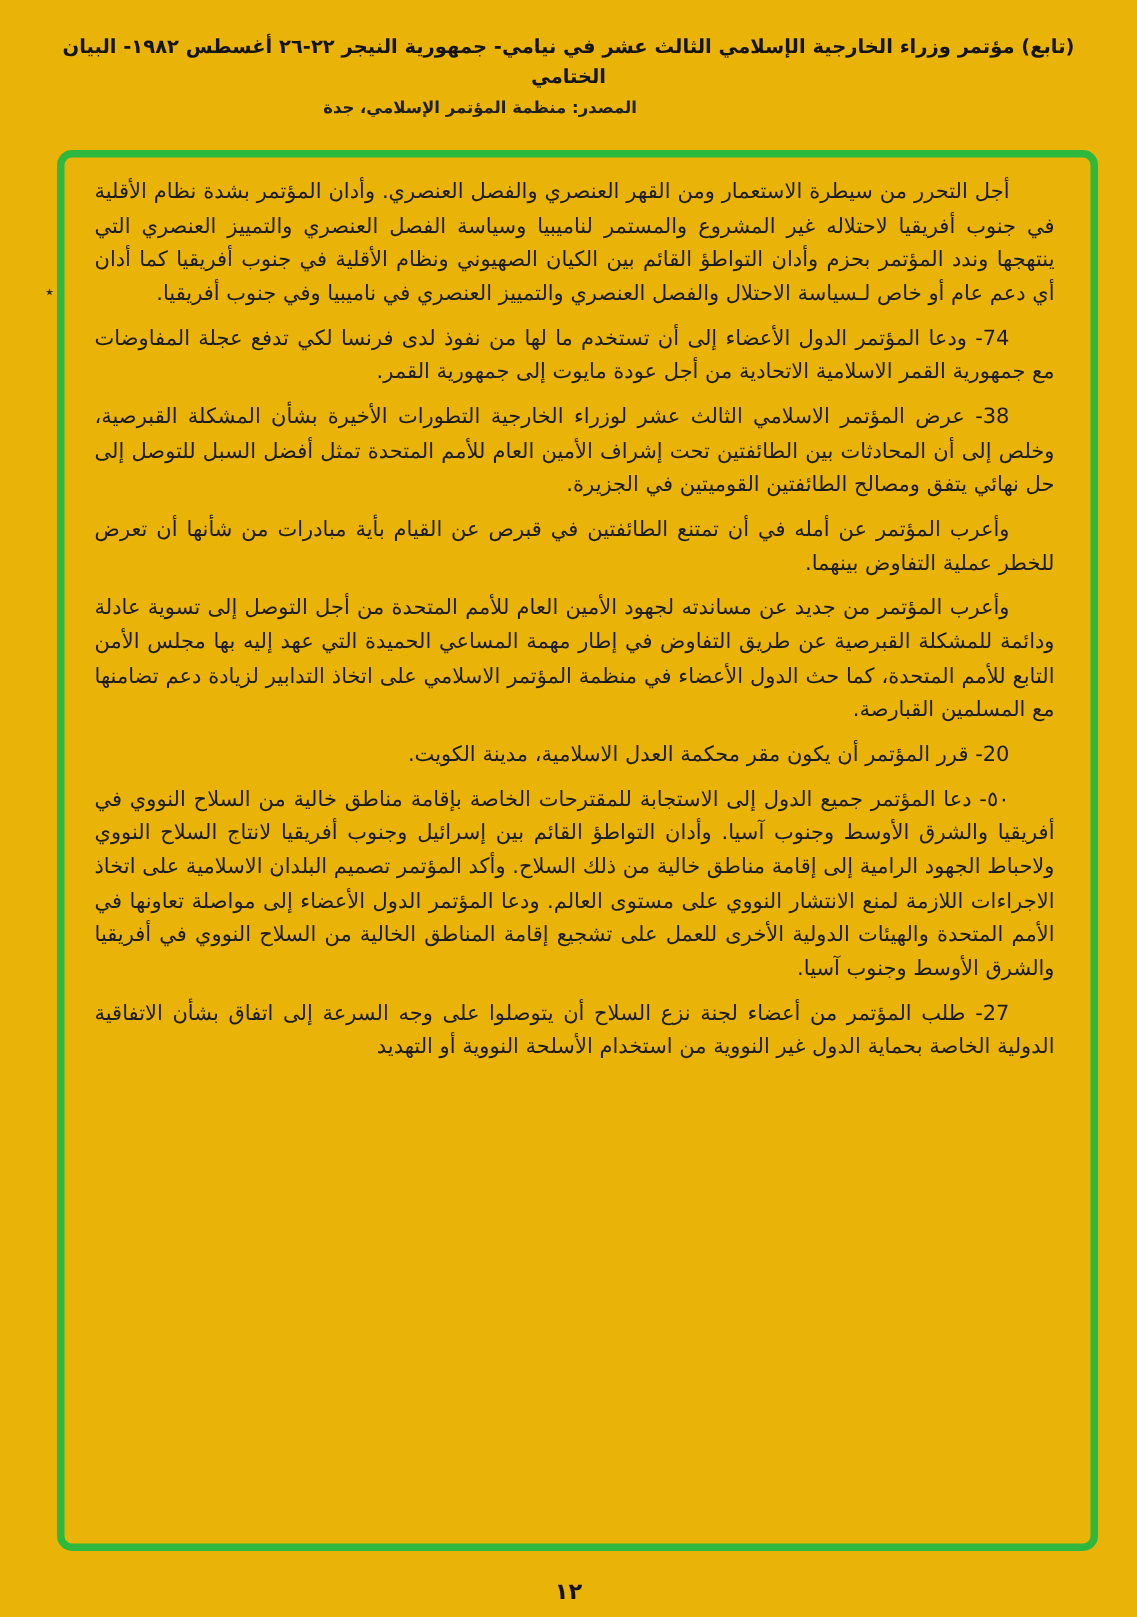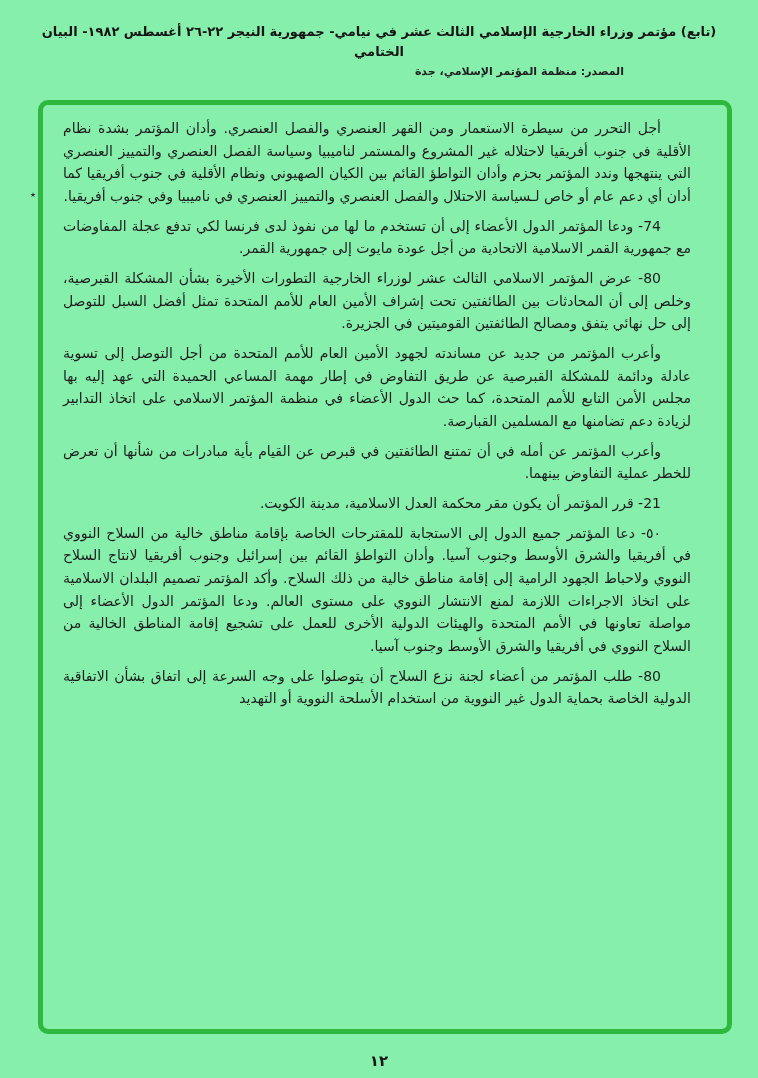--- a/index.html
+++ b/index.html
@@ -5,21 +5,21 @@
   html,body{margin:0;padding:0;}
   body{
     background:#e9e9e6;
     font-family:"DejaVu Sans", sans-serif;
   }
   .page{
     position:relative;
     width:758px;
     height:1078px;
     margin:0 auto;
-    background:#86efac;
+    background:#eab308;
     overflow:hidden;
     direction:rtl;
   }
   .header{
     position:absolute;
     top:22px;
     right:16px;
     left:16px;
     direction:rtl;
     color:#111;
@@ -28,21 +28,21 @@
     font-size:13px;
     font-weight:bold;
     text-align:center;
     letter-spacing:.2px;
     line-height:1.5;
     color:#141414;
   }
   .h2{
     font-size:11px;
     font-weight:bold;
-    text-align:right;
+    text-align:center;
     padding-right:118px;
     margin-top:4px;
     color:#202020;
   }
   .content-box{
     position:absolute;
     top:100px;
     left:38px;
     right:26px;
     bottom:44px;
@@ -54,21 +54,21 @@
     background:transparent;
   }
   .body-text{
     direction:rtl;
     text-align:justify;
     font-size:14px;
     line-height:1.62;
     color:#1c1c1c;
   }
   .para{
-    margin:0 12px 7px 0;
+    margin:0 0 7px 0;
     text-indent:30px;
   }
   .margin-mark{
     position:absolute;
     left:30px;
     top:188px;
     font-size:11px;
     color:#333;
   }
   .footer{
@@ -89,26 +89,26 @@
 
   <div class="header">
     <div class="h1">(تابع) مؤتمر وزراء الخارجية الإسلامي الثالث عشر في نيامي- جمهورية النيجر ٢٢-٢٦ أغسطس ١٩٨٢- البيان الختامي</div>
     <div class="h2">المصدر: منظمة المؤتمر الإسلامي، جدة</div>
   </div>
 
   <div class="content-box" style="border-color: rgb(46, 184, 61);">
     <div class="body-text">
         <p class="para">أجل التحرر من سيطرة الاستعمار ومن القهر العنصري والفصل العنصري. وأدان المؤتمر بشدة نظام الأقلية في جنوب أفريقيا لاحتلاله غير المشروع والمستمر لناميبيا وسياسة الفصل العنصري والتمييز العنصري التي ينتهجها وندد المؤتمر بحزم وأدان التواطؤ القائم بين الكيان الصهيوني ونظام الأقلية في جنوب أفريقيا كما أدان أي دعم عام أو خاص لـسياسة الاحتلال والفصل العنصري والتمييز العنصري في ناميبيا وفي جنوب أفريقيا.</p>
         <p class="para">74- ودعا المؤتمر الدول الأعضاء إلى أن تستخدم ما لها من نفوذ لدى فرنسا لكي تدفع عجلة المفاوضات مع جمهورية القمر الاسلامية الاتحادية من أجل عودة مايوت إلى جمهورية القمر.</p>
-        <p class="para">80- عرض المؤتمر الاسلامي الثالث عشر لوزراء الخارجية التطورات الأخيرة بشأن المشكلة القبرصية، وخلص إلى أن المحادثات بين الطائفتين تحت إشراف الأمين العام للأمم المتحدة تمثل أفضل السبل للتوصل إلى حل نهائي يتفق ومصالح الطائفتين القوميتين في الجزيرة.</p>
+        <p class="para">38- عرض المؤتمر الاسلامي الثالث عشر لوزراء الخارجية التطورات الأخيرة بشأن المشكلة القبرصية، وخلص إلى أن المحادثات بين الطائفتين تحت إشراف الأمين العام للأمم المتحدة تمثل أفضل السبل للتوصل إلى حل نهائي يتفق ومصالح الطائفتين القوميتين في الجزيرة.</p>
+        <p class="para">وأعرب المؤتمر عن أمله في أن تمتنع الطائفتين في قبرص عن القيام بأية مبادرات من شأنها أن تعرض للخطر عملية التفاوض بينهما.</p>
         <p class="para">وأعرب المؤتمر من جديد عن مساندته لجهود الأمين العام للأمم المتحدة من أجل التوصل إلى تسوية عادلة ودائمة للمشكلة القبرصية عن طريق التفاوض في إطار مهمة المساعي الحميدة التي عهد إليه بها مجلس الأمن التابع للأمم المتحدة، كما حث الدول الأعضاء في منظمة المؤتمر الاسلامي على اتخاذ التدابير لزيادة دعم تضامنها مع المسلمين القبارصة.</p>
-        <p class="para">وأعرب المؤتمر عن أمله في أن تمتنع الطائفتين في قبرص عن القيام بأية مبادرات من شأنها أن تعرض للخطر عملية التفاوض بينهما.</p>
-        <p class="para">21- قرر المؤتمر أن يكون مقر محكمة العدل الاسلامية، مدينة الكويت.</p>
+        <p class="para">20- قرر المؤتمر أن يكون مقر محكمة العدل الاسلامية، مدينة الكويت.</p>
         <p class="para">٥٠- دعا المؤتمر جميع الدول إلى الاستجابة للمقترحات الخاصة بإقامة مناطق خالية من السلاح النووي في أفريقيا والشرق الأوسط وجنوب آسيا. وأدان التواطؤ القائم بين إسرائيل وجنوب أفريقيا لانتاج السلاح النووي ولاحباط الجهود الرامية إلى إقامة مناطق خالية من ذلك السلاح. وأكد المؤتمر تصميم البلدان الاسلامية على اتخاذ الاجراءات اللازمة لمنع الانتشار النووي على مستوى العالم. ودعا المؤتمر الدول الأعضاء إلى مواصلة تعاونها في الأمم المتحدة والهيئات الدولية الأخرى للعمل على تشجيع إقامة المناطق الخالية من السلاح النووي في أفريقيا والشرق الأوسط وجنوب آسيا.</p>
-        <p class="para">80- طلب المؤتمر من أعضاء لجنة نزع السلاح أن يتوصلوا على وجه السرعة إلى اتفاق بشأن الاتفاقية الدولية الخاصة بحماية الدول غير النووية من استخدام الأسلحة النووية أو التهديد</p>
+        <p class="para">27- طلب المؤتمر من أعضاء لجنة نزع السلاح أن يتوصلوا على وجه السرعة إلى اتفاق بشأن الاتفاقية الدولية الخاصة بحماية الدول غير النووية من استخدام الأسلحة النووية أو التهديد</p>
       </div>
   </div>
 
   <div class="margin-mark">٭</div>
 
   <div class="footer">١٢</div>
 
 </div>
 
 </body></html>

